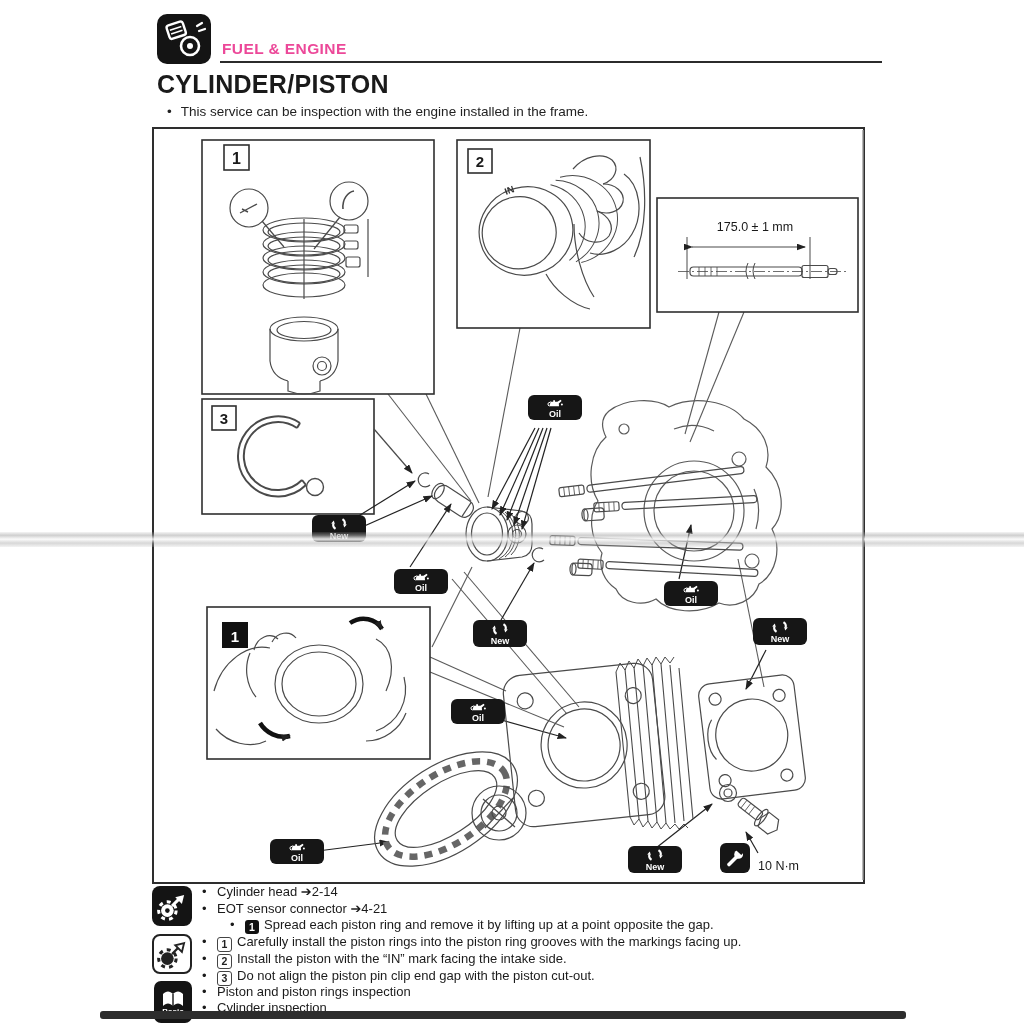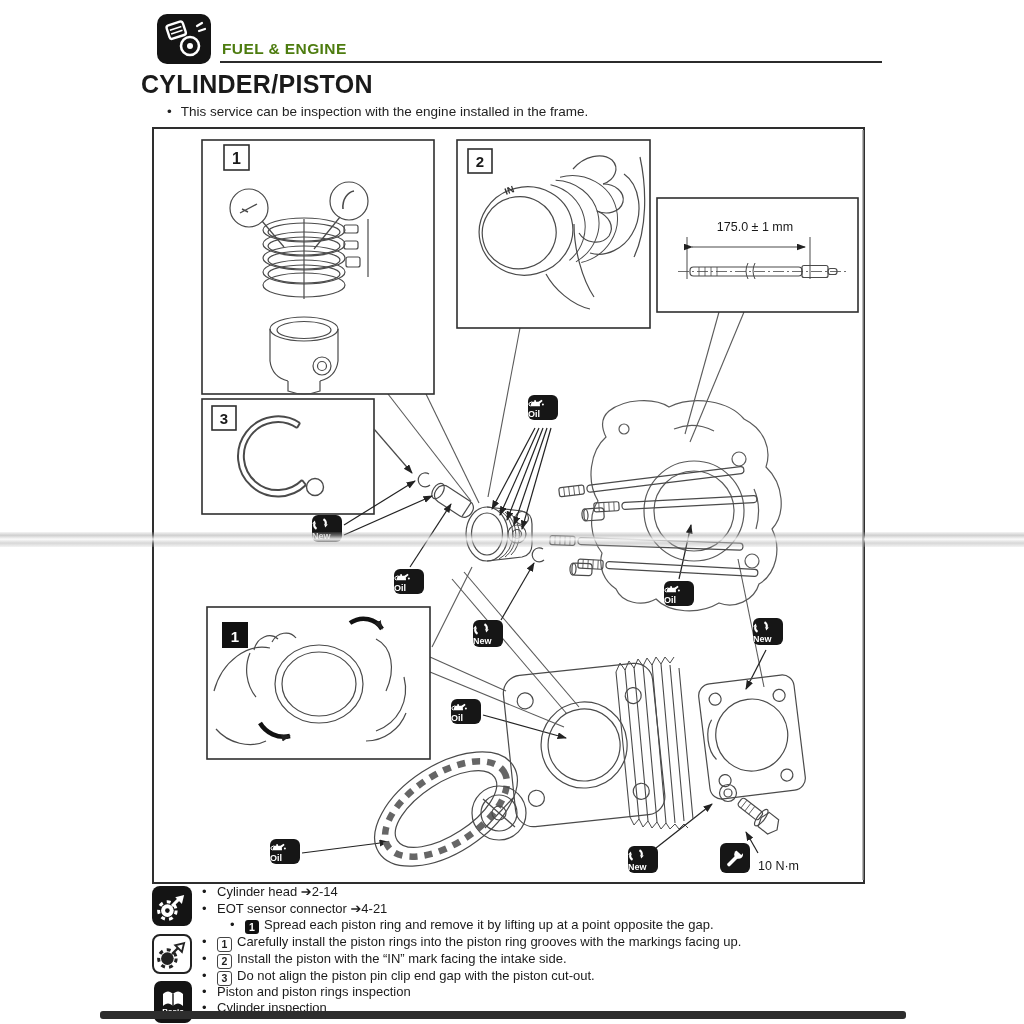--- a/index.html
+++ b/index.html
@@ -3,31 +3,31 @@
 <meta charset="utf-8">
 <style>
   html,body{margin:0;padding:0;background:#fff;}
   body{width:1024px;height:1024px;position:relative;overflow:hidden;
        font-family:"Liberation Sans", sans-serif;color:#1c1c1c;}
   .abs{position:absolute;}
 
   
   #header-icon{left:157px;top:14px;width:54px;height:50px;background:#141414;border-radius:10px;
                display:flex;align-items:center;justify-content:center;}
-  #section-label{left:222px;top:40px;font-size:15.5px;font-weight:bold;letter-spacing:.4px;color:#4d7c0f;}
+  #section-label{left:222px;top:40px;font-size:15.5px;font-weight:bold;letter-spacing:.4px;color:#ec4899;}
   #section-rule{left:220px;top:61px;width:662px;height:2.4px;background:#2b2b2b;}
-  #page-title{left:141px;top:70px;font-size:25px;font-weight:bold;letter-spacing:.3px;color:#1a1a1a;}
+  #page-title{left:157px;top:70px;font-size:25px;font-weight:bold;letter-spacing:.3px;color:#1a1a1a;}
   #service-note{left:167px;top:104px;font-size:13.5px;color:#222;}
   #service-note .b{margin-right:9px;}
 
   
   #diagram{left:152px;top:127px;width:709px;height:753px;border:2px solid #2e2e2e;background:#fff;}
   #diagram svg text{font-family:"Liberation Sans",sans-serif;}
   .badge{position:absolute;width:30px;background:#161616;border-radius:6px;color:#fff;
-         display:flex;flex-direction:column;padding:2px 0 1px;z-index:5;}
+         display:flex;flex-direction:column;align-items:center;padding:2px 12px 1px;z-index:5;}
   .badge .blabel{font-size:9px;font-weight:bold;line-height:10px;}
   .torq-badge{position:absolute;width:30px;height:30px;background:#161616;border-radius:6px;
               display:flex;align-items:center;justify-content:center;z-index:5;}
 
   
   #scan-band{left:0;top:532px;width:1024px;height:15px;z-index:40;pointer-events:none;
      background:linear-gradient(180deg,rgba(170,170,170,.12) 0%,rgba(168,168,168,.55) 22%,
        rgba(250,250,250,.9) 48%,rgba(175,175,175,.5) 74%,rgba(190,190,190,.18) 100%);}
   #scan-line-right{left:862px;top:130px;width:1.6px;height:750px;background:#9a9a9a;opacity:.7;z-index:41;}
   #bottom-bar{left:100px;top:1011px;width:806px;height:8px;background:#2d2d2d;border-radius:3px;z-index:41;}

